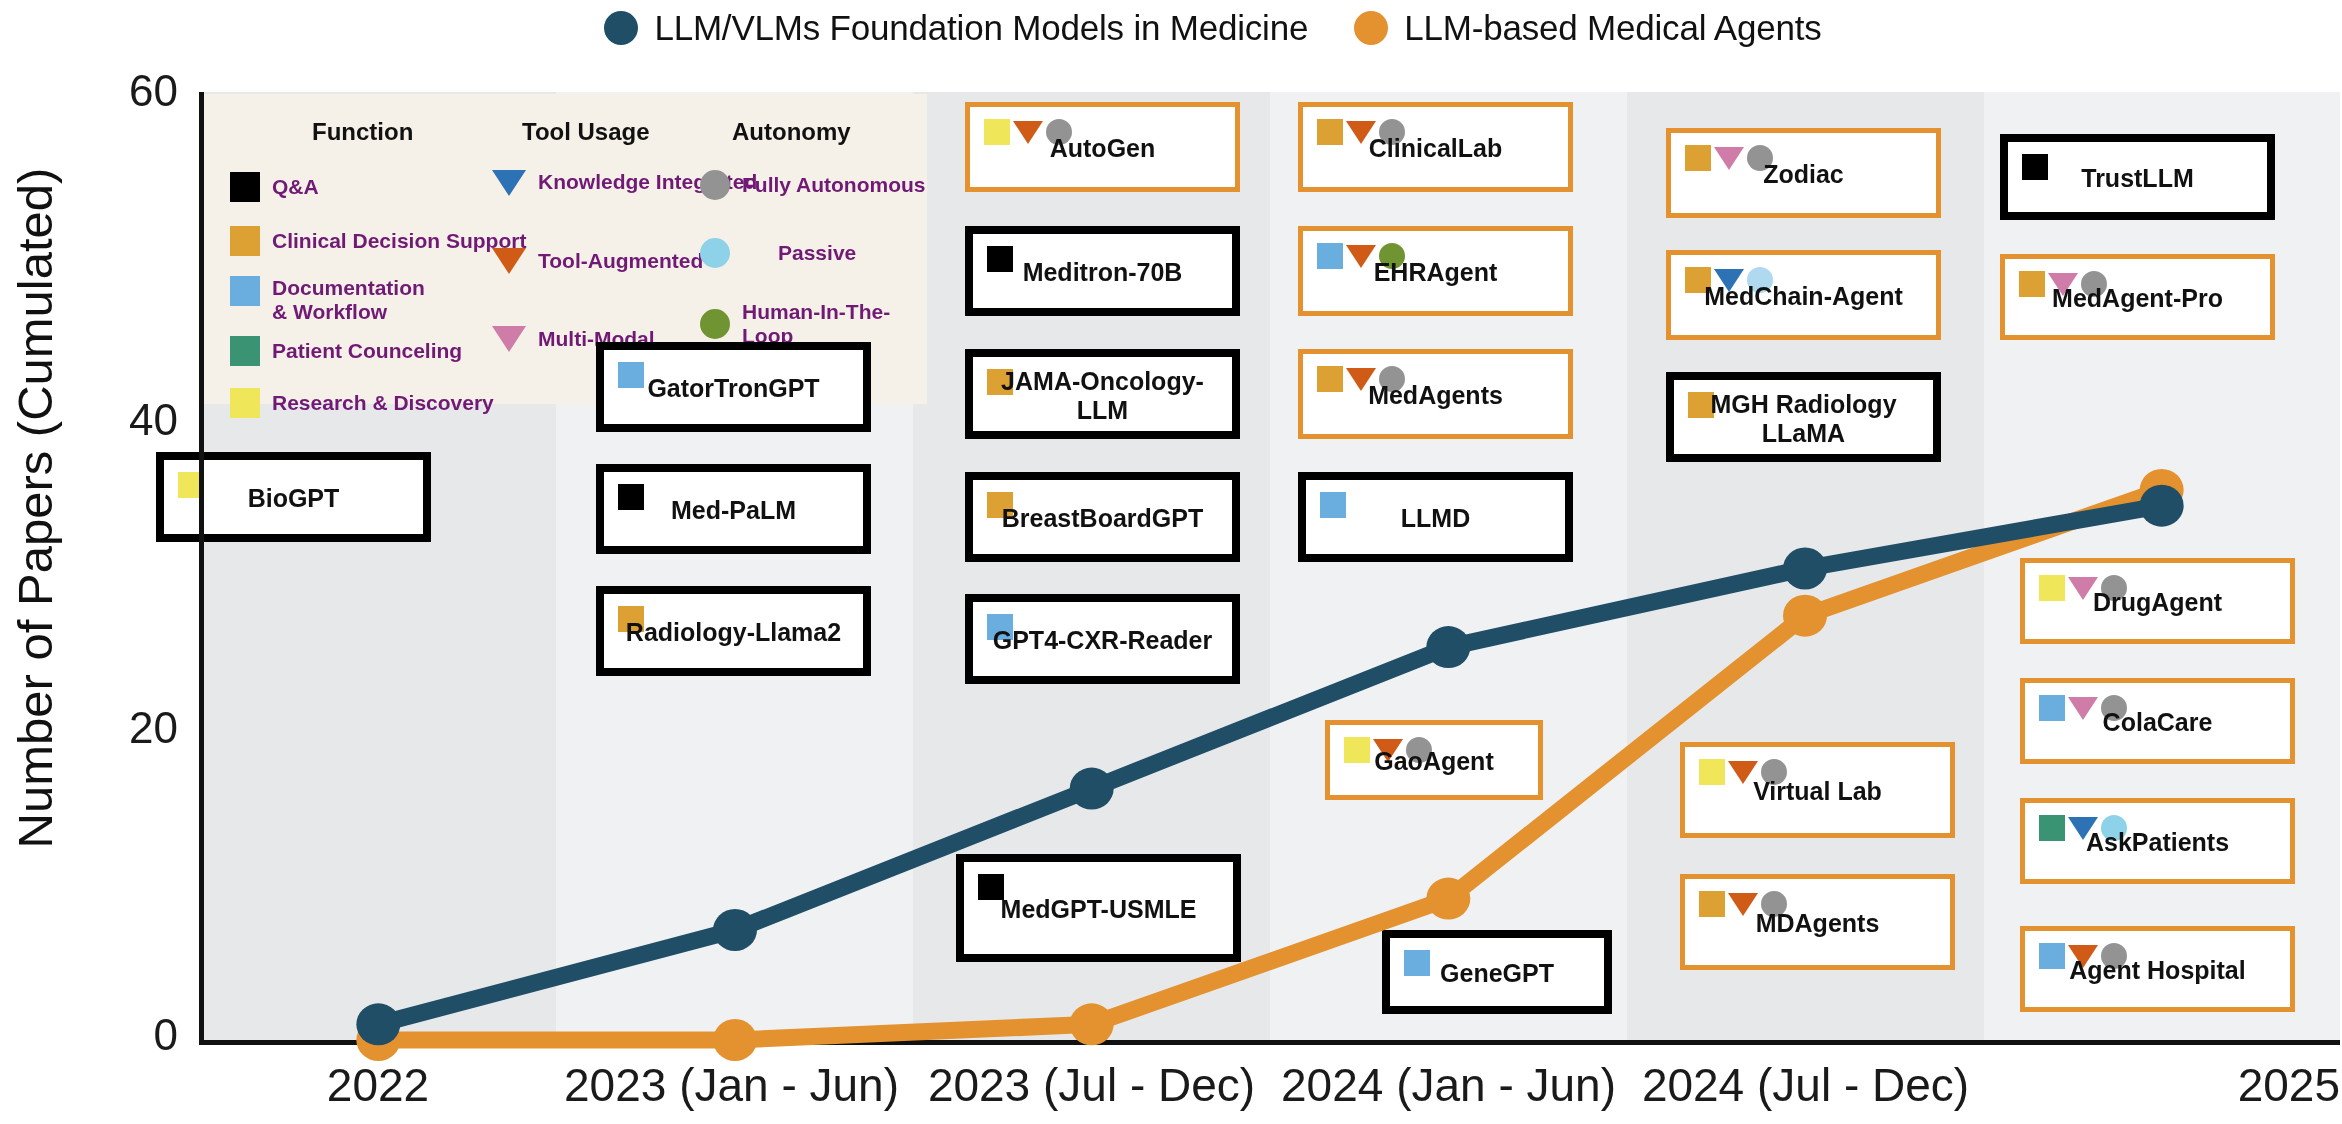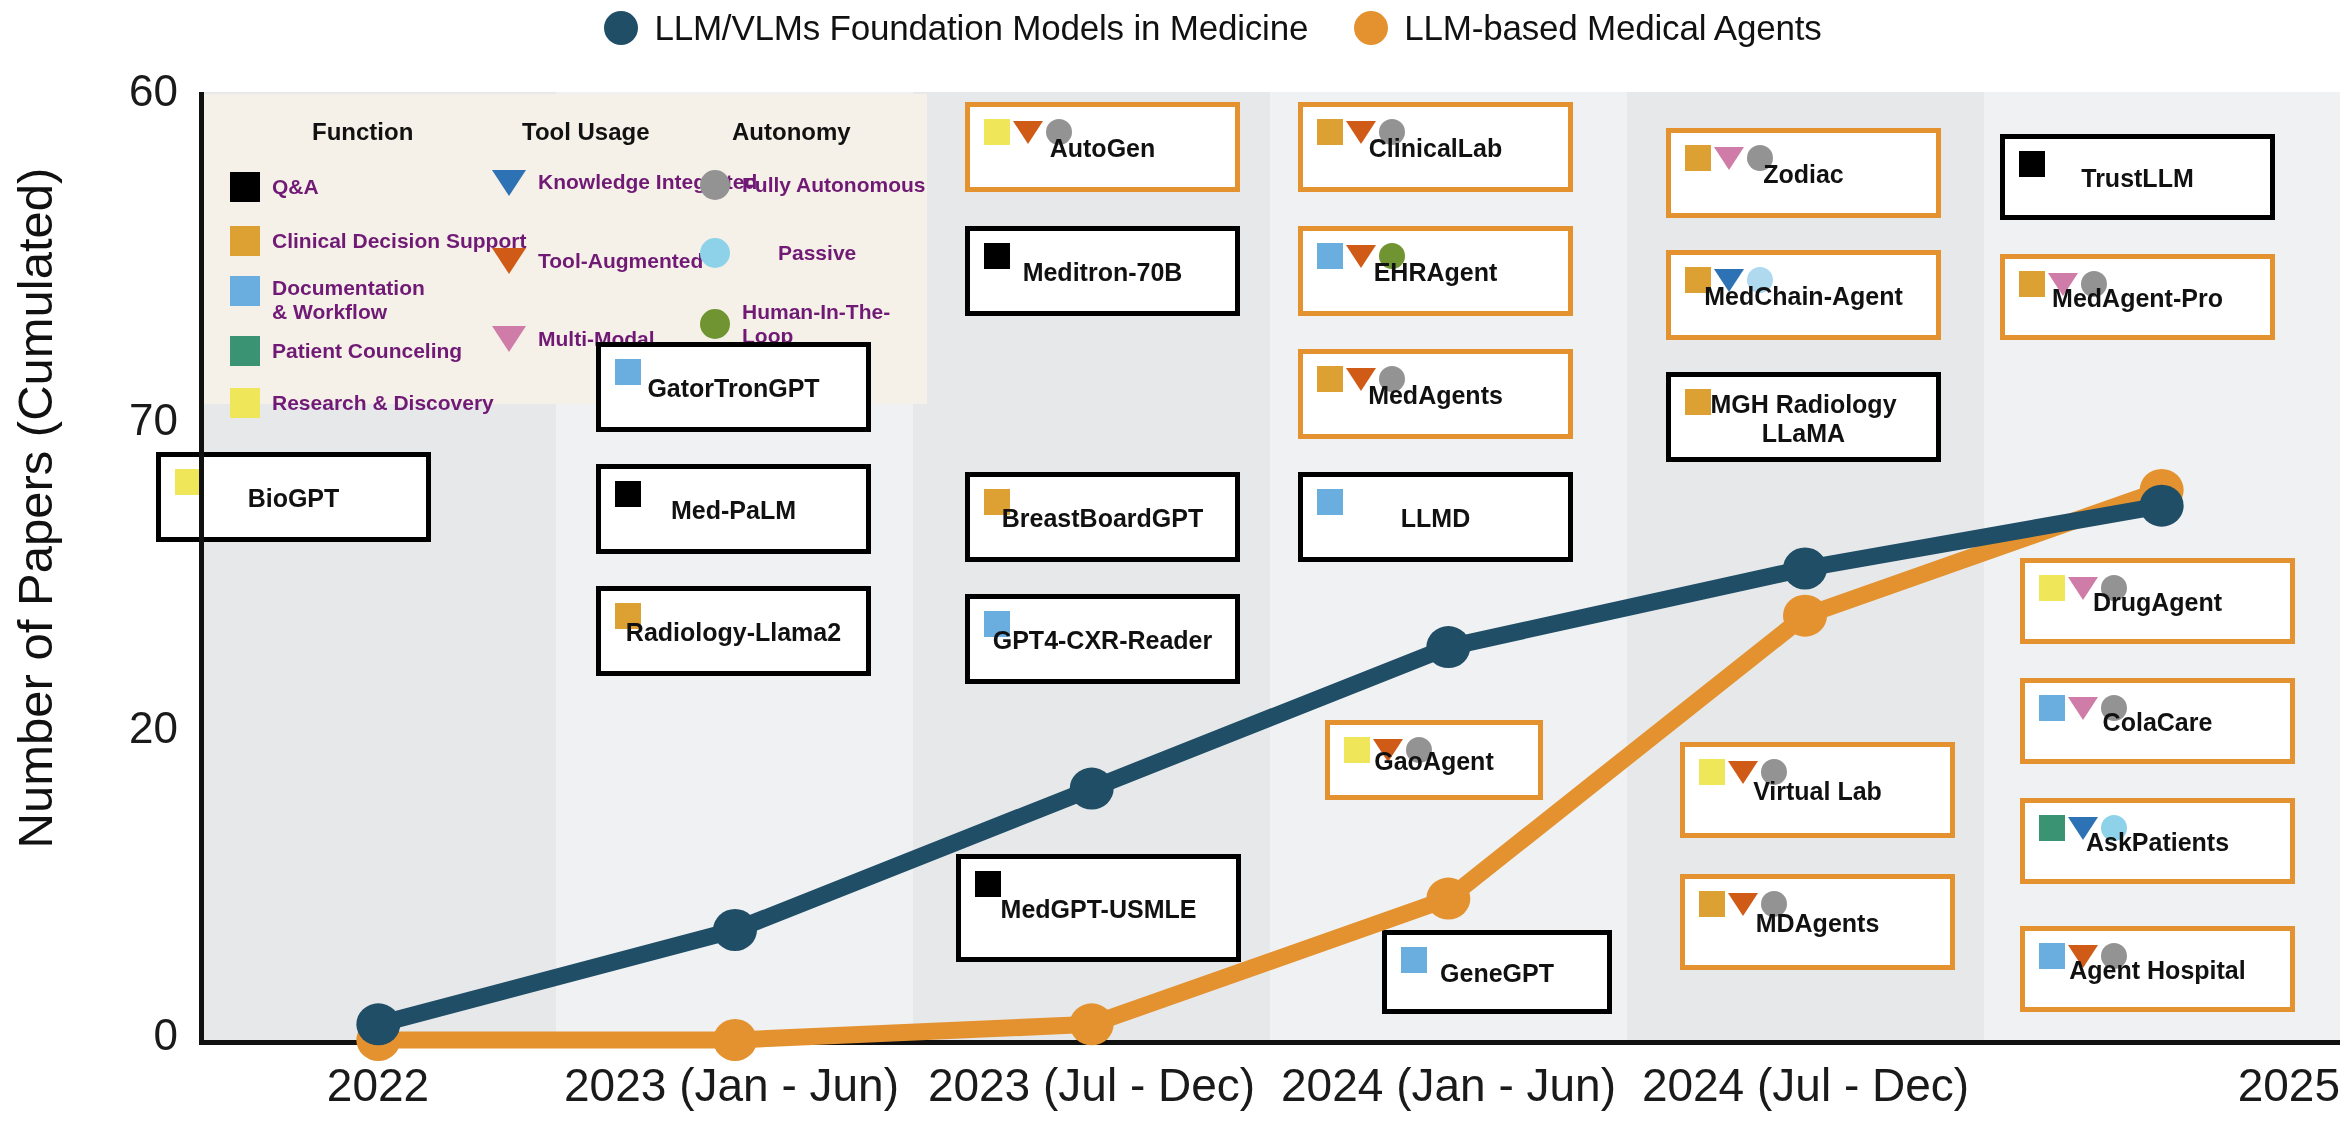--- a/index.html
+++ b/index.html
@@ -30,21 +30,21 @@
   #legend-panel{position:absolute;left:2px;top:2px;width:725px;height:310px;background:#f5f1e8;}
   .lg-col-title{position:absolute;font-size:24px;font-weight:bold;color:#111;}
   .lg-row{position:absolute;display:flex;align-items:center;gap:12px;}
   .lg-sw{width:30px;height:30px;flex:none;}
   .lg-tri{width:0;height:0;border-left:17px solid transparent;border-right:17px solid transparent;flex:none;}
   .lg-circ{width:30px;height:30px;border-radius:50%;flex:none;}
   .lg-txt{font-size:21px;font-weight:bold;color:#701a75;line-height:1.12;}
 
   
   .card{position:absolute;background:#ffffff;box-sizing:border-box;}
-  .card.blue{border:5px solid #000000;padding-left:32px;}
+  .card.blue{border:8px solid #000000;padding-left:32px;}
   .card.orange{border:5px solid #e3922f;}
   .card .tags{position:absolute;left:14px;top:12px;display:flex;align-items:center;gap:3px;}
   .tag-sq{width:26px;height:26px;}
   .tag-tri{width:0;height:0;border-left:15px solid transparent;border-right:15px solid transparent;}
   .tag-ci{width:26px;height:26px;border-radius:50%;}
   .card .cname{position:absolute;left:0;right:0;top:50%;transform:translateY(-46%);text-align:center;font-size:25px;font-weight:bold;color:#111;padding:0 6px;}
 
   
   #series{position:absolute;left:0;top:0;width:2342px;height:1124px;pointer-events:none;}
 </style>
@@ -156,20 +156,26 @@
         <i class="tag-ci" style="background:#939393"></i>
       </span>
     <span class="cname">AutoGen</span>
     </div>
   <div class="card blue" style="left:765px;top:134px;width:275px;height:90px;">
     <span class="tags">
         <i class="tag-sq" style="background:#000000"></i>
       </span>
     <span class="cname">Meditron-70B</span>
     </div>
+  <div class="card blue" style="left:765px;top:257px;width:275px;height:90px;">
+    <span class="tags">
+        <i class="tag-sq" style="background:#dda033"></i>
+      </span>
+    <span class="cname">JAMA-Oncology-LLM</span>
+    </div>
   <div class="card blue" style="left:765px;top:380px;width:275px;height:90px;">
     <span class="tags">
         <i class="tag-sq" style="background:#dda033"></i>
       </span>
     <span class="cname">BreastBoardGPT</span>
     </div>
   <div class="card blue" style="left:765px;top:502px;width:275px;height:90px;">
     <span class="tags">
         <i class="tag-sq" style="background:#6aaee0"></i>
       </span>
@@ -313,21 +319,21 @@
     <span class="cname">Agent Hospital</span>
     </div>
 </div>
 
 <div id="yaxis-line"></div>
 <div id="xaxis-line"></div>
 
 <div id="ylabels">
   <div style="top:1010px;">0</div>
   <div style="top:703px;">20</div>
-  <div style="top:395px;">70</div>
+  <div style="top:395px;">40</div>
   <div style="top:66px;">60</div>
 </div>
 <div id="ytitle">Number of Papers (Cumulated)</div>
 
 <div id="xlabels">
   <div style="left:200px;  width:356px;">2022</div>
   <div style="left:553px;  width:357px;">2023 (Jan - Jun)</div>
   <div style="left:913px;  width:357px;">2023 (Jul - Dec)</div>
   <div style="left:1270px; width:357px;">2024 (Jan - Jun)</div>
   <div style="left:1627px; width:357px;">2024 (Jul - Dec)</div>

